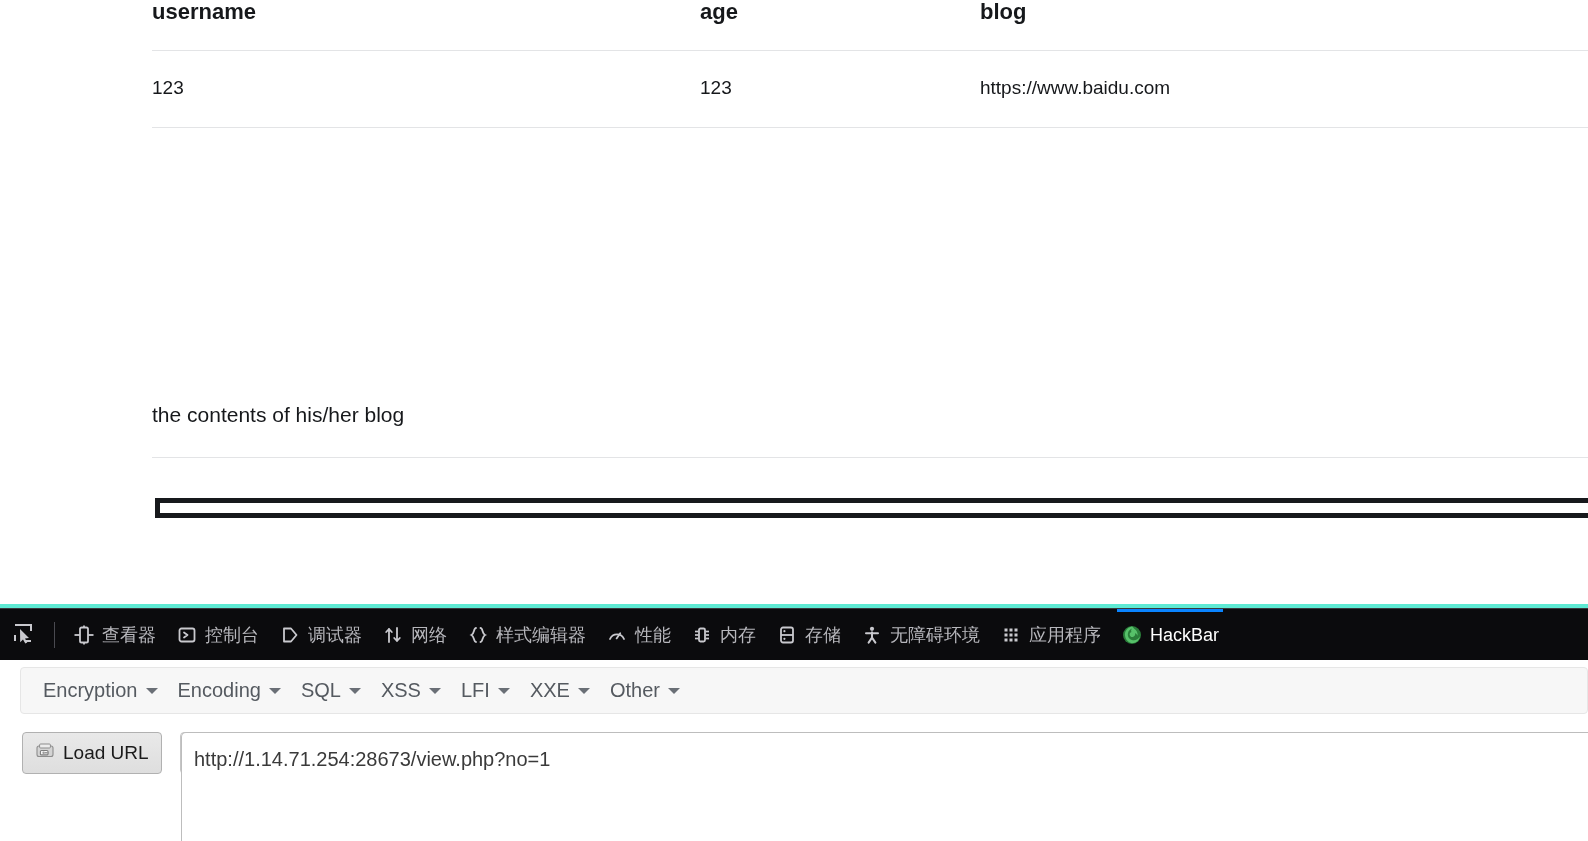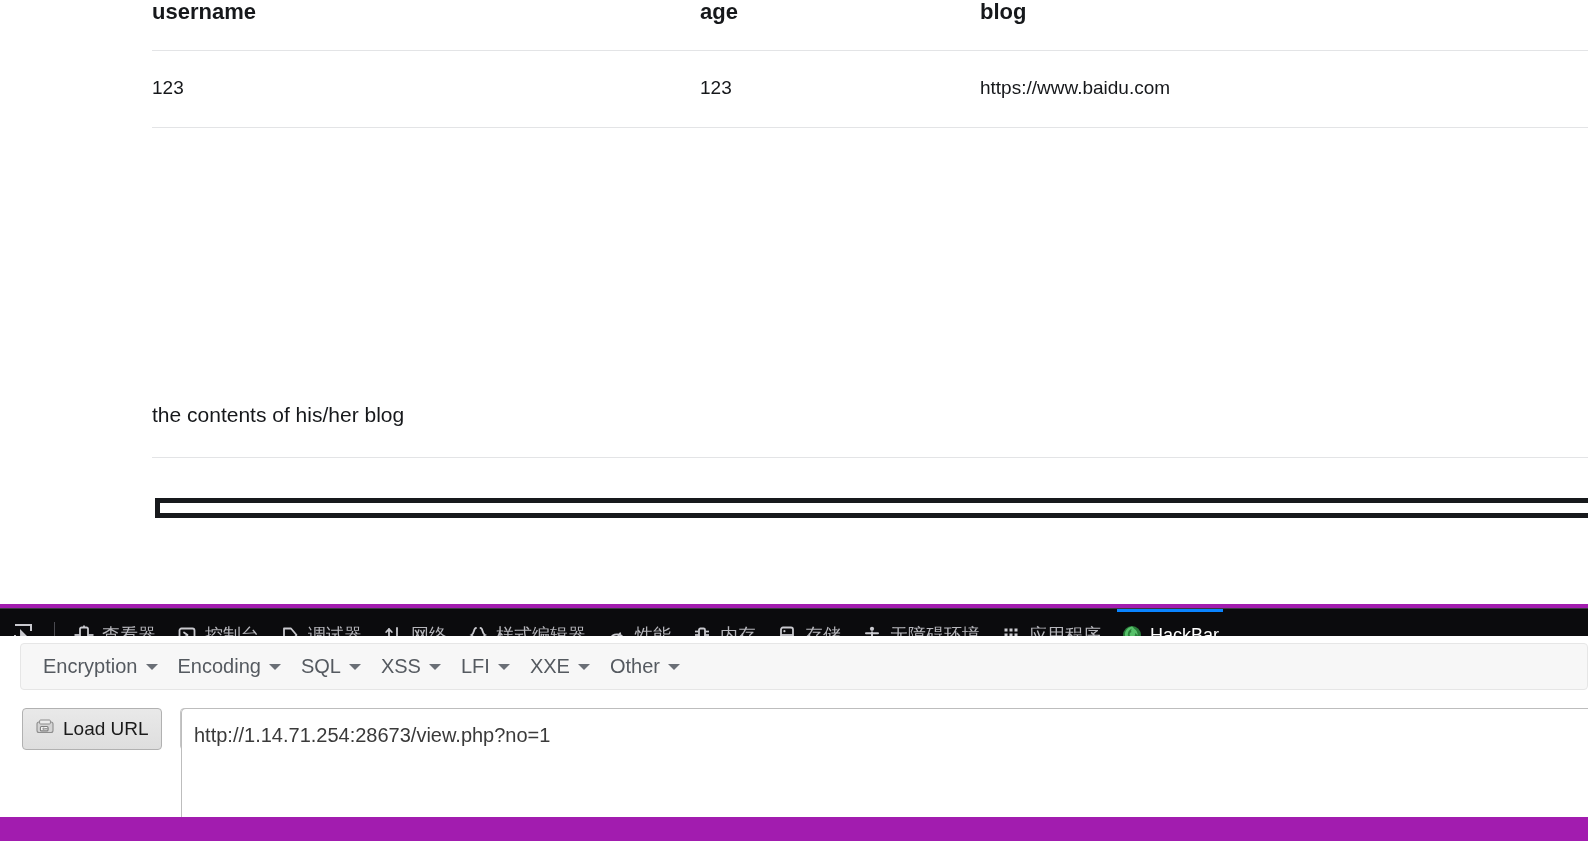--- a/index.html
+++ b/index.html
@@ -4,21 +4,21 @@
 <style>
   * { box-sizing: border-box; }
   html, body {
     margin: 0; padding: 0;
     width: 1588px; height: 841px;
     overflow: hidden;
     background: #ffffff;
     font-family: "Liberation Sans", sans-serif;
   }
 
-  #app { position: relative; width: 1588px; height: 841px; background:#a21caf; }
+  #app { position: relative; width: 1588px; height: 841px; background:#5eead4; }
 
   
   .page {
     position: absolute; left: 0; top: 0;
     width: 1588px; height: 604px;
     background: #ffffff;
     overflow: hidden;
   }
 
   .content-wrap {
@@ -126,21 +126,21 @@
     left: 6px; right: 6px; top: 0;
     height: 3px;
     background: #0a84ff;
   }
   .dt-tab .ic { display: inline-flex; align-items: center; justify-content: center; width: 22px; height: 22px; flex: 0 0 auto;}
   .dt-tab .lbl { line-height: 1; }
 
   
   .hackbar {
     position: absolute;
-    left: 0; top: 636px;
+    left: 0; top: 660px;
     width: 1588px; height: 181px;
     background: #ffffff;
     overflow: hidden;
   }
   .hb-menubar {
     position: absolute;
     left: 20px; top: 7px;
     width: 1568px; height: 47px;
     background: #f7f7f7;
     border: 1px solid #e6e6e6;

